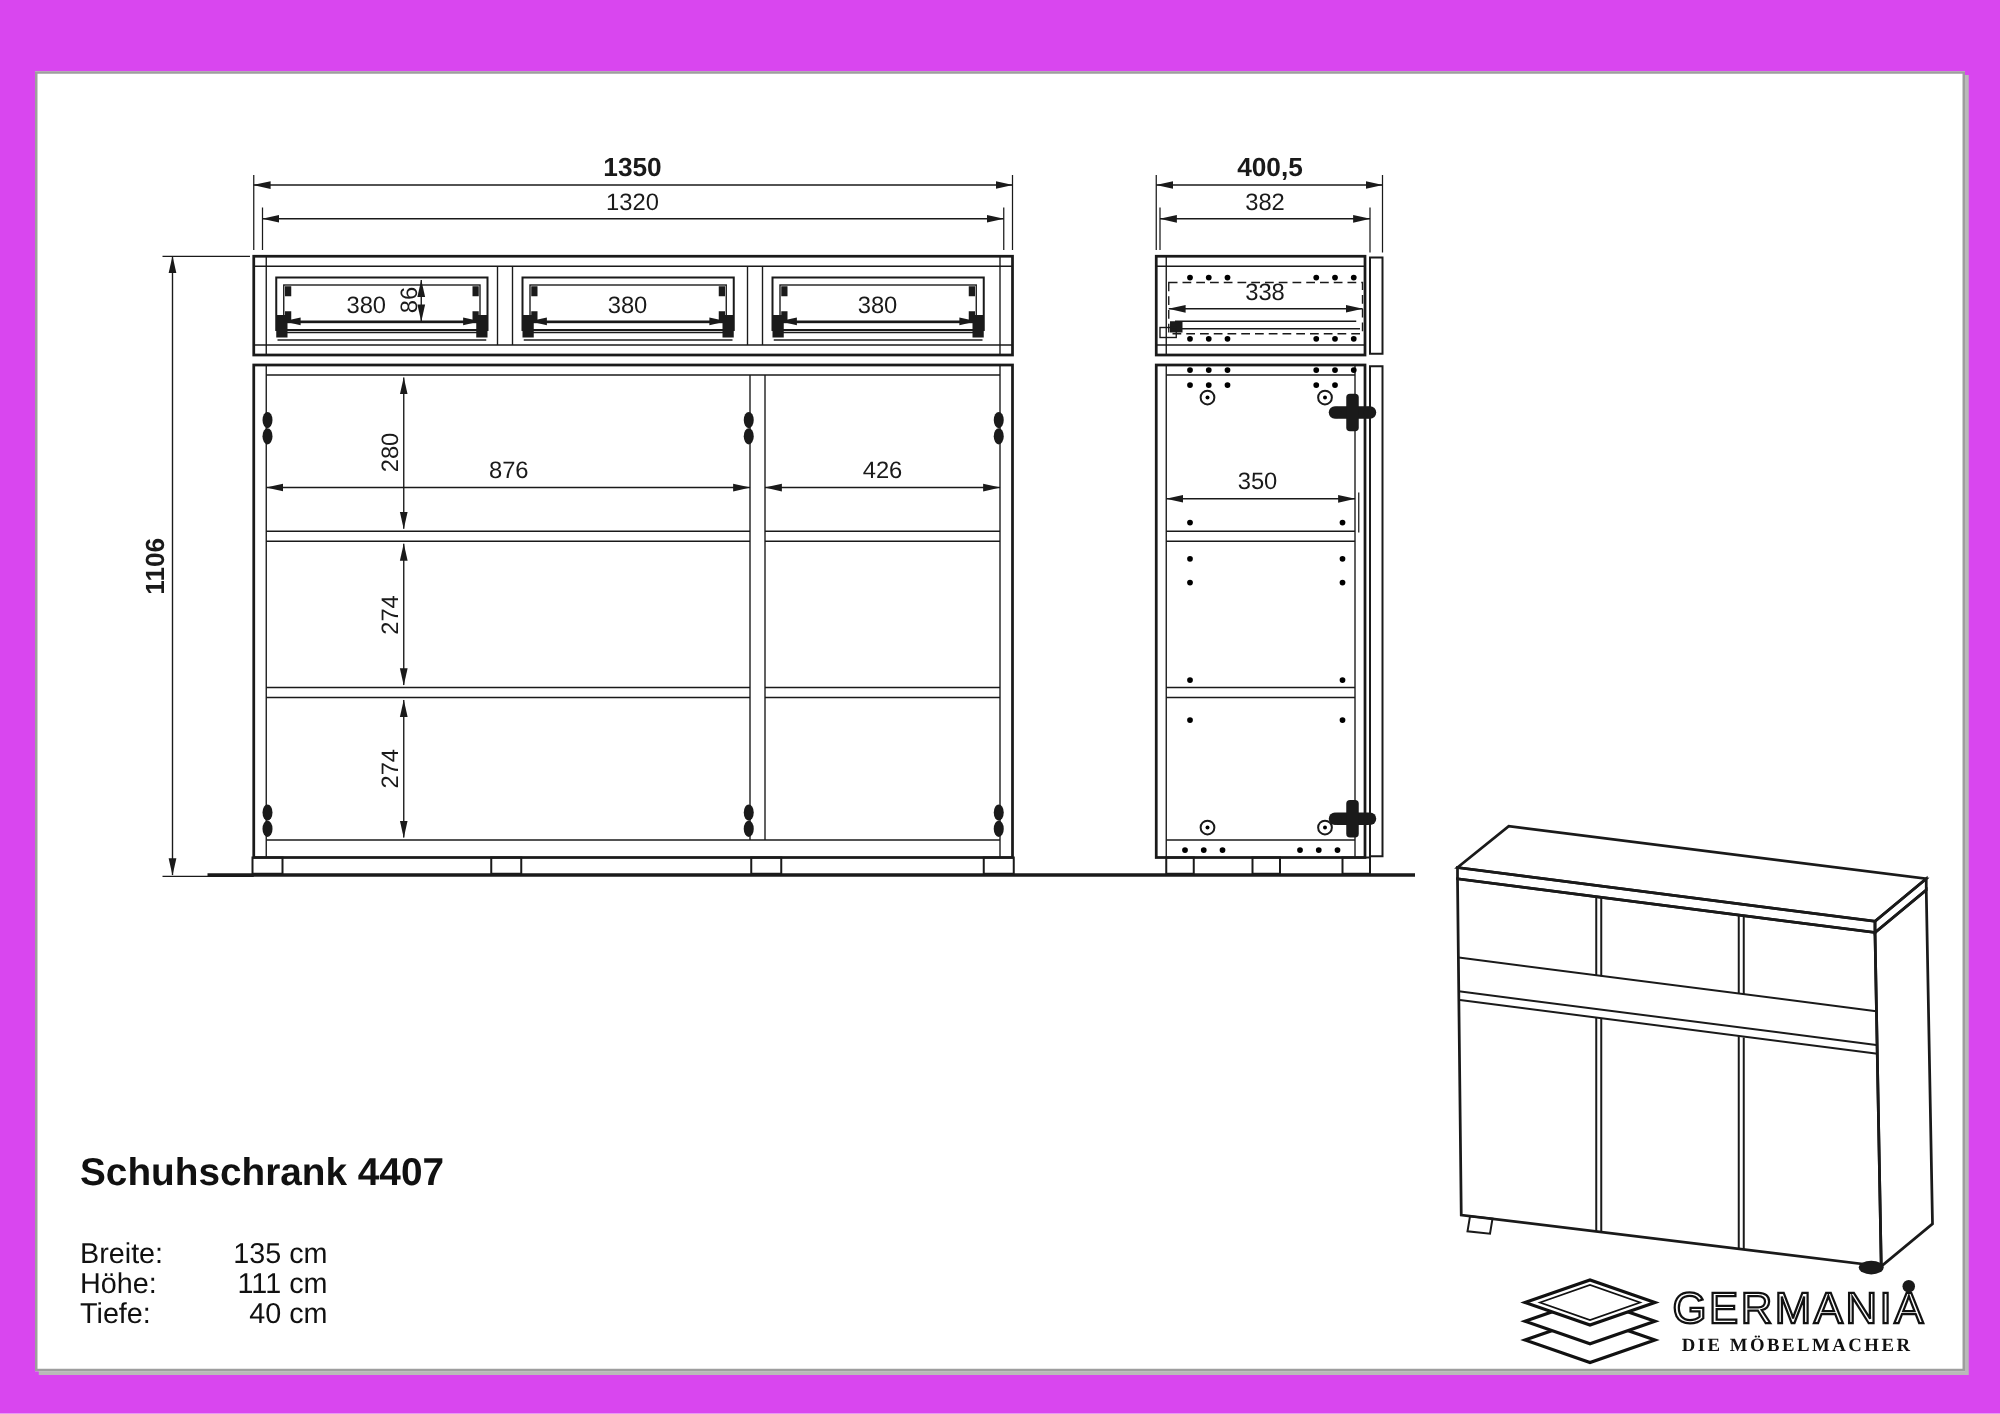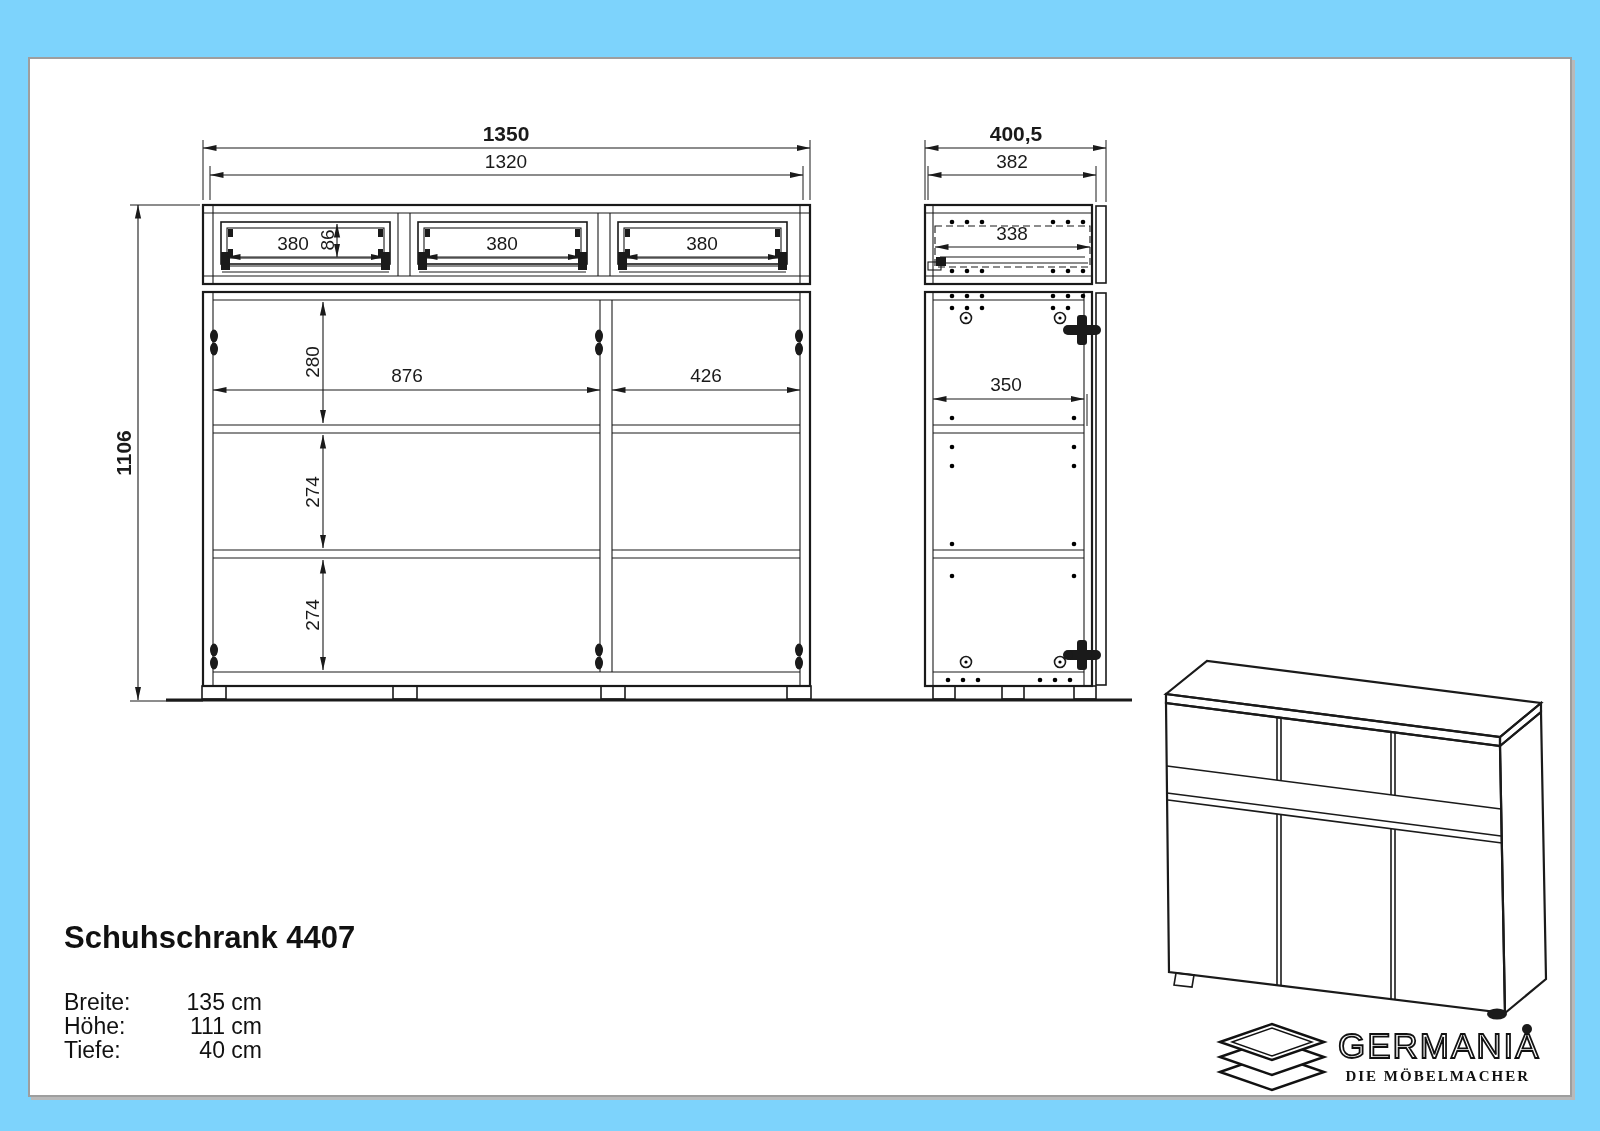--- a/index.html
+++ b/index.html
@@ -1,16 +1,16 @@
 <!DOCTYPE html>
 <html><head>
 <meta charset="utf-8">
 <style>
   html,body{margin:0;padding:0;background:#ffffff;}
-  .page{position:relative;width:1600px;height:1131px;background:#7dd3fc;overflow:hidden;
+  .page{position:relative;width:1600px;height:1131px;background:#d946ef;overflow:hidden;
         font-family:"Liberation Sans",sans-serif;}
   .sheet{position:absolute;left:28px;top:57px;width:1540px;height:1036px;background:#ffffff;
          border:2px solid #9e9e9e;box-shadow:3px 3px 0 #b9b9b9;}
   svg.draw{position:absolute;left:0;top:0;width:1600px;height:1131px;}
   .s2{stroke:#1a1a1a;stroke-width:2.2;fill:none;}
   .s1{stroke:#1a1a1a;stroke-width:1.1;fill:none;}
   .s15{stroke:#1a1a1a;stroke-width:1.6;fill:none;}
   .dash{stroke:#1a1a1a;stroke-width:1.1;fill:none;stroke-dasharray:7 4;}
   .dim{stroke:#1a1a1a;stroke-width:1.1;fill:none;marker-start:url(#arr);marker-end:url(#arr);}
   .ext{stroke:#1a1a1a;stroke-width:1;fill:none;}

